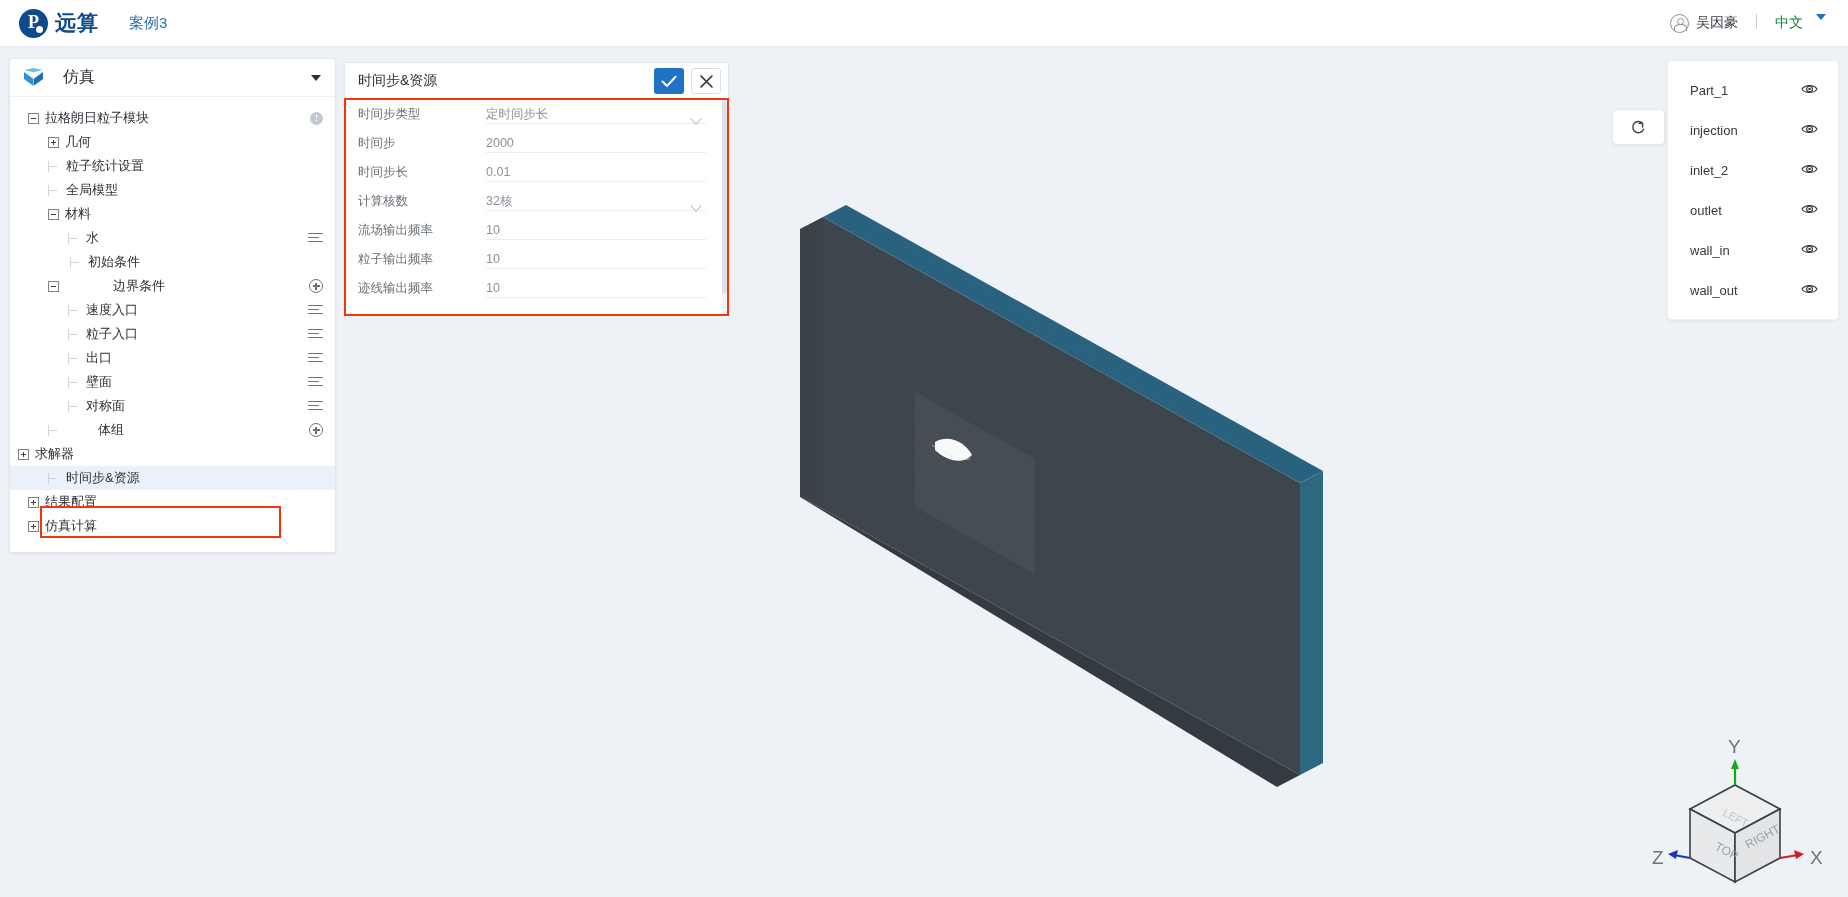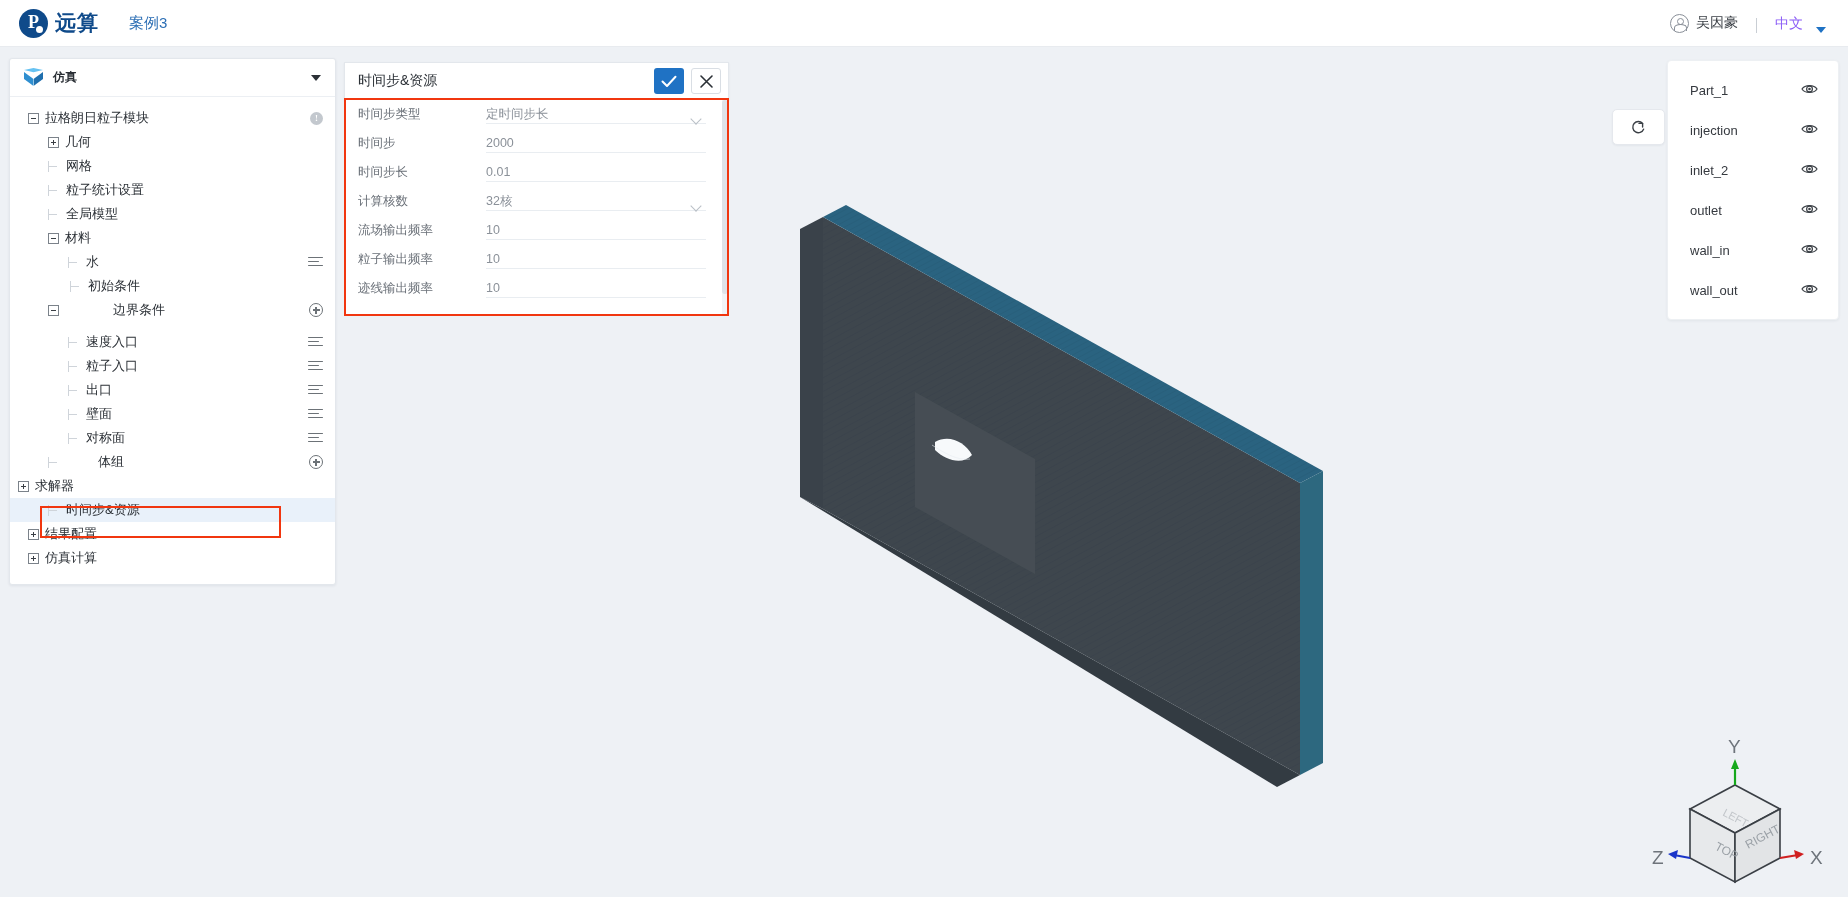--- a/index.html
+++ b/index.html
@@ -36,38 +36,38 @@
   }
   .brand-name {
     margin-left: 7px; font-size: 21px; color: #0f4a8a; font-weight: 600;
     letter-spacing: 1px;
   }
   .case-name {
     margin-left: 30px; font-size: 15px; color: #2d6fb5;
   }
   .topbar-right {
     margin-left: auto; margin-right: 22px;
-    display: flex; align-items: flex-end; gap: 0px; font-size: 14px; color: #3a3f45;
+    display: flex; align-items: flex-start; gap: 0px; font-size: 14px; color: #3a3f45;
   }
   .user-chip { display: flex; align-items: center; gap: 7px; }
   .avatar-ic {
     width: 19px; height: 19px; border-radius: 50%;
     border: 1.2px solid #8a9099; position: relative; flex: none;
   }
   .avatar-ic::before {
     content: ""; position: absolute; width: 5px; height: 5px; border-radius: 50%;
     border: 1.2px solid #8a9099; left: 5.5px; top: 3px;
   }
   .avatar-ic::after {
     content: ""; position: absolute; width: 11px; height: 6px;
     border-radius: 50% 50% 0 0; border: 1.2px solid #8a9099; border-bottom: none;
     left: 2.5px; bottom: 1px;
   }
   .vdiv { width: 1px; height: 15px; background: #c9ced4; margin: 0 18px; }
-  .lang { color: #8b5cf6; }
+  .lang { color: #15803d; }
   .lang-caret {
     width: 0; height: 0; margin-left: 13px;
     border-left: 5px solid transparent; border-right: 5px solid transparent;
     border-top: 6px solid #1f72c4;
   }
 
   
   .left-panel {
     position: absolute; left: 9px; top: 58px; width: 327px;
     background: #ffffff; border: 1px solid #e3e7ec; border-radius: 3px;
@@ -86,21 +86,21 @@
     background: #66c2f2; clip-path: polygon(50% 0,100% 26%,50% 52%,0 26%);
   }
   .cube-ic .l {
     position: absolute; left: 0; top: 4px; width: 9.5px; height: 14px;
     background: #2f8fd0; clip-path: polygon(0 0,100% 50%,100% 100%,0 50%);
   }
   .cube-ic .r {
     position: absolute; left: 9.5px; top: 4px; width: 9.5px; height: 14px;
     background: #1f6fae; clip-path: polygon(100% 0,100% 50%,0 100%,0 50%);
   }
-  .lp-title { margin-left: 10px; font-size: 12px; color: #2b3036; font-weight: 700; }
+  .lp-title { margin-left: 20px; font-size: 16px; color: #2b3036; font-weight: 400; }
   .lp-caret {
     margin-left: auto; width: 0; height: 0;
     border-left: 5px solid transparent; border-right: 5px solid transparent;
     border-top: 6px solid #2b3036;
   }
   .tree { padding: 9px 0 14px 0; position: relative; }
 
   .tnode {
     position: relative; height: 24px; display: flex; align-items: center;
     font-size: 13px; color: #2b3036; padding-right: 12px;
@@ -352,24 +352,20 @@
         <span class="tail">
           <span class="info-ic">!</span>
         </span>
       </div>
       <div class="tnode" style="padding-left: 38px;">
         <span class="toggle plus"></span>
         <span class="lbl">几何</span>
       </div>
       <div class="tnode" style="padding-left: 38px;">
         <span class="elbow"></span>
-        <span class="lbl">网格</span>
-      </div>
-      <div class="tnode" style="padding-left: 38px;">
-        <span class="elbow"></span>
         <span class="lbl">粒子统计设置</span>
       </div>
       <div class="tnode" style="padding-left: 38px;">
         <span class="elbow"></span>
         <span class="lbl">全局模型</span>
       </div>
       <div class="tnode" style="padding-left: 38px;">
         <span class="toggle"></span>
         <span class="lbl">材料</span>
       </div>
@@ -388,21 +384,21 @@
         <span class="elbow"></span>
         <span class="lbl">初始条件</span>
       </div>
       <div class="tnode" style="padding-left: 38px; gap: 48px;">
         <span class="toggle"></span>
         <span class="lbl">边界条件</span>
         <span class="tail">
           <span class="plus-ic"></span>
         </span>
       </div>
-      <div class="tnode" style="padding-left: 58px; margin-top: 8px;">
+      <div class="tnode" style="padding-left: 58px;">
         <span class="elbow"></span>
         <span class="lbl">速度入口</span>
         <span class="tail">
           <span class="menu-ic">
             <i></i>
             <i></i>
             <i></i>
           </span>
         </span>
       </div>

